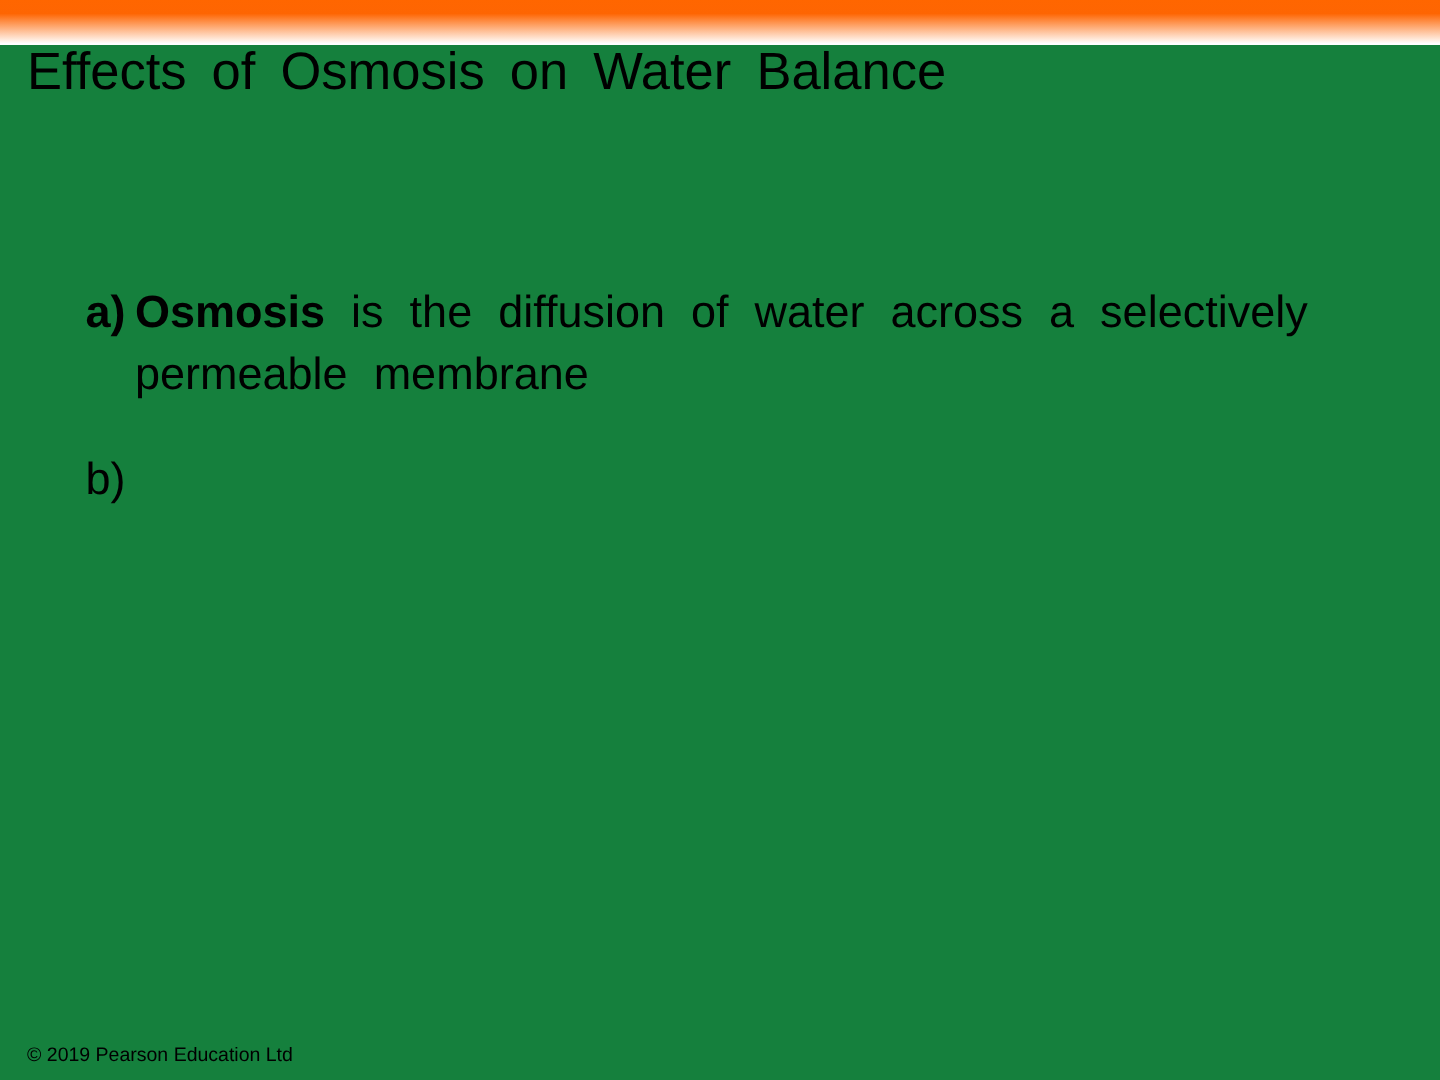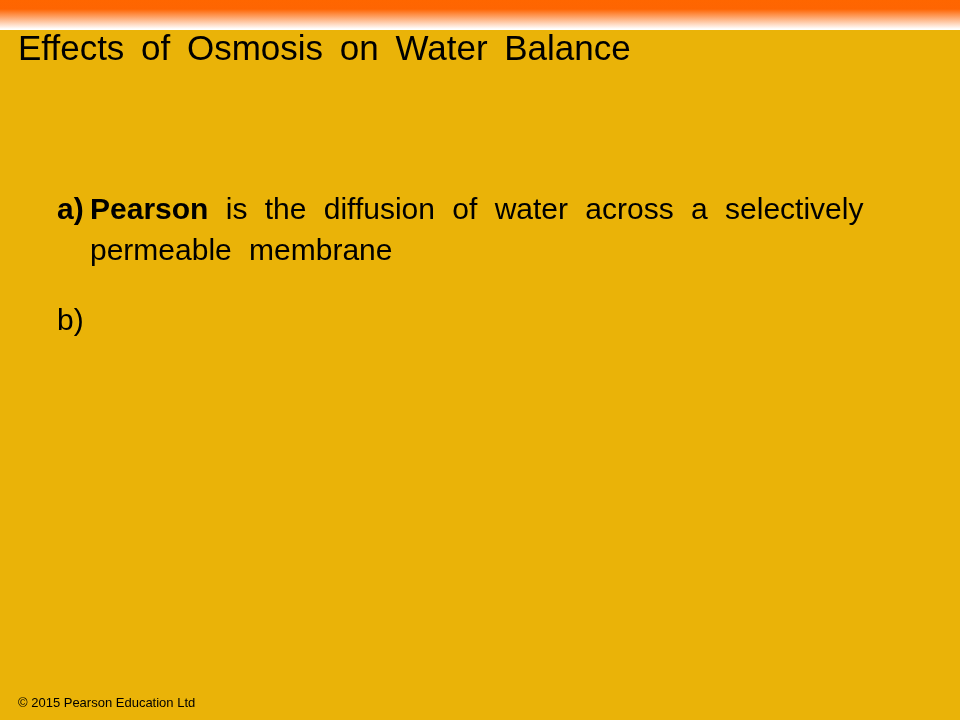--- a/index.html
+++ b/index.html
@@ -3,21 +3,21 @@
 <meta charset="utf-8">
 <style>
   * { margin: 0; padding: 0; box-sizing: border-box; }
   html, body { background: #ffffff; }
   body { font-family: "Liberation Sans", "DejaVu Sans", sans-serif; }
 
   .slide {
     position: relative;
     width: 960px;
     height: 720px;
-    background: #eab308;
+    background: #15803d;
     overflow: hidden;
     color: #000000;
     text-decoration: underline;
   }
 
   .top-bar {
     position: absolute;
     top: 0; left: 0;
     width: 960px;
     height: 30px;
@@ -79,25 +79,25 @@
 <div class="slide">
 
   <div class="top-bar"></div>
 
   <h1 class="title">Effects of Osmosis on Water Balance</h1>
 
   <div class="content">
 
     <div class="item">
       <span class="item-label bold">a)</span>
-      <span class="item-text"><b class="bold">Pearson</b><span> is the diffusion of water across a selectively
+      <span class="item-text"><b class="bold">Osmosis</b><span> is the diffusion of water across a selectively
 permeable membrane</span></span>
     </div>
 
     <div class="item">
       <span class="item-label">b)</span>
     </div>
 
   </div>
 
-  <div class="footer">© 2015 Pearson Education Ltd</div>
+  <div class="footer">© 2019 Pearson Education Ltd</div>
 
 </div>
 
 </body></html>

